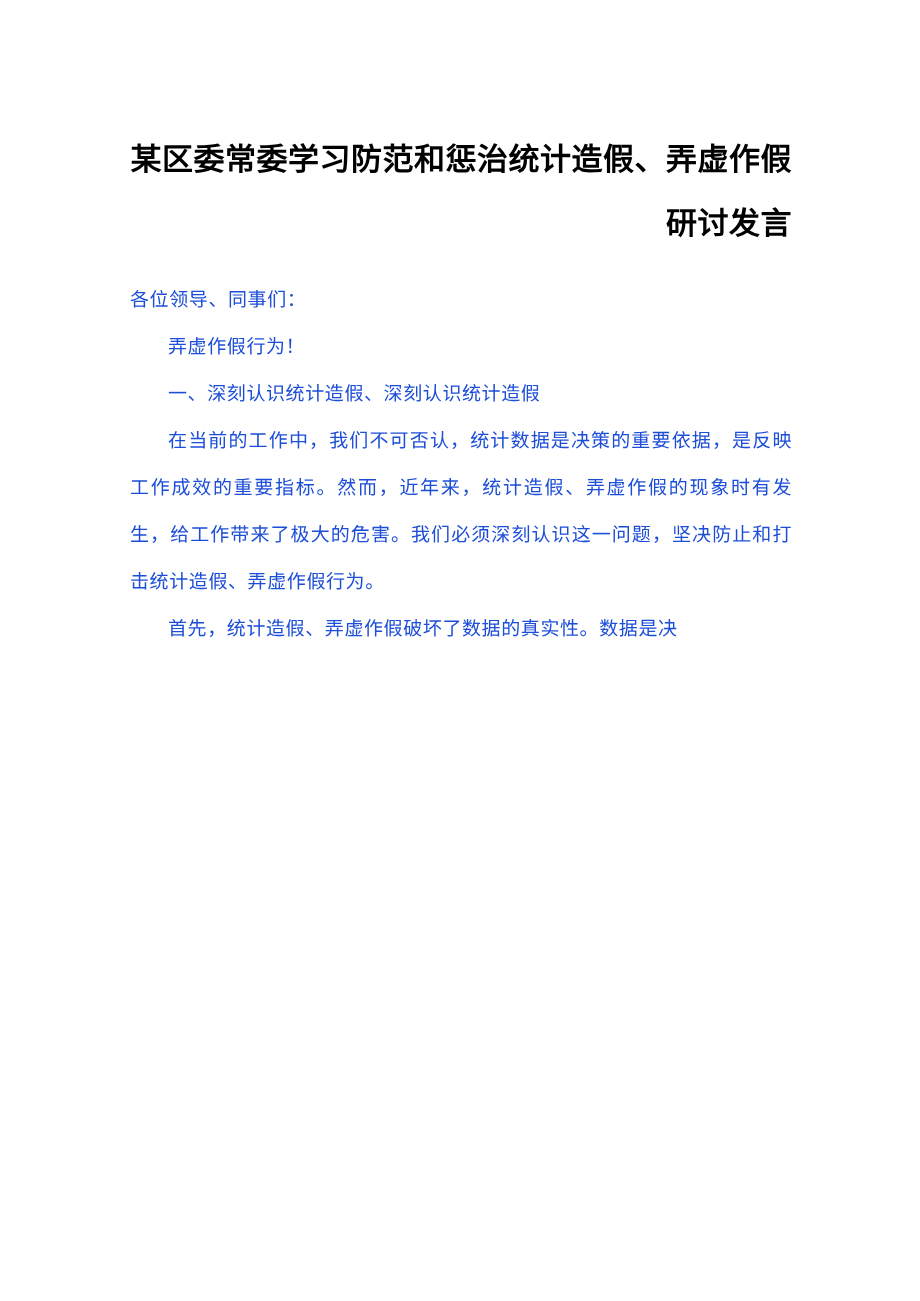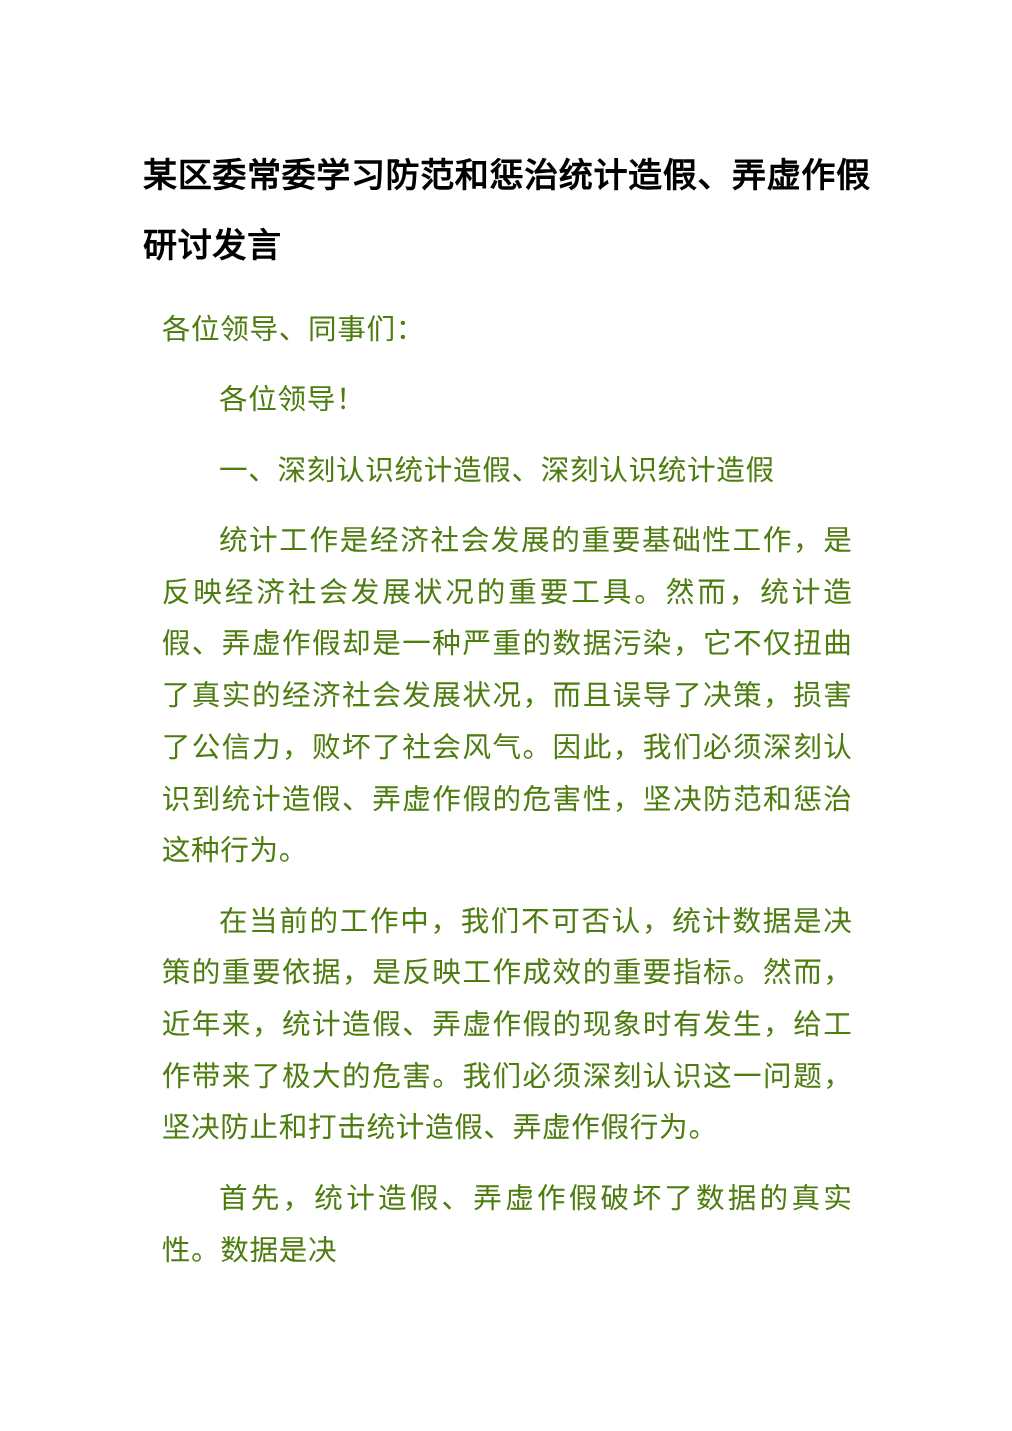--- a/index.html
+++ b/index.html
@@ -28,33 +28,33 @@
 
   
   .doc-title {
     margin: 0;
     padding-top: 128px;
     font-family: "Liberation Sans", "DejaVu Sans", sans-serif;
     font-size: 31px;
     font-weight: 600;
     line-height: 64px;
     color: #000000;
-    text-align: left;
+    text-align: right;
     letter-spacing: 0.5px;
     white-space: normal;
     word-break: break-all;
   }
 
   
   .para {
-    margin: 17px;
+    margin: 0;
     font-family: "Liberation Serif", "DejaVu Serif", serif;
-    font-size: 26px;
+    font-size: 19px;
     line-height: 47px;
-    color: #4d7c0f;
+    color: #1d4ed8;
     text-align: justify;
     text-justify: inter-ideograph;
     word-break: break-all;
     letter-spacing: 0.6px;
   }
 
   .para.salutation {
     text-indent: 0;
     margin-top: 20px;
   }
@@ -73,25 +73,24 @@
 
 <div class="page">
   <div class="doc-body">
 
     <h1 class="doc-title">
       <span>某区委常委学习防范和惩治统计造假、弄</span><wbr><span>虚作假研讨发言</span>
     </h1>
 
     <p class="para salutation">各位领导、同事们：</p>
 
-    <p class="para indent">各位领导！</p>
+    <p class="para indent">弄虚作假行为！</p>
 
 
     <p class="para heading">一、深刻认识统计造假、深刻认识统计造假</p>
 
-    <p class="para indent">统计工作是经济社会发展的重要基础性工作，是反映经济社会发展状况的重要工具。然而，统计造假、弄虚作假却是一种严重的数据污染，它不仅扭曲了真实的经济社会发展状况，而且误导了决策，损害了公信力，败坏了社会风气。因此，我们必须深刻认识到统计造假、弄虚作假的危害性，坚决防范和惩治这种行为。</p>
 
     <p class="para indent">在当前的工作中，我们不可否认，统计数据是决策的重要依据，是反映工作成效的重要指标。然而，近年来，统计造假、弄虚作假的现象时有发生，给工作带来了极大的危害。我们必须深刻认识这一问题，坚决防止和打击统计造假、弄虚作假行为。</p>
 
     <p class="para indent">首先，统计造假、弄虚作假破坏了数据的真实性。数据是决</p>
 
   </div>
 </div>
 
 </body></html>

